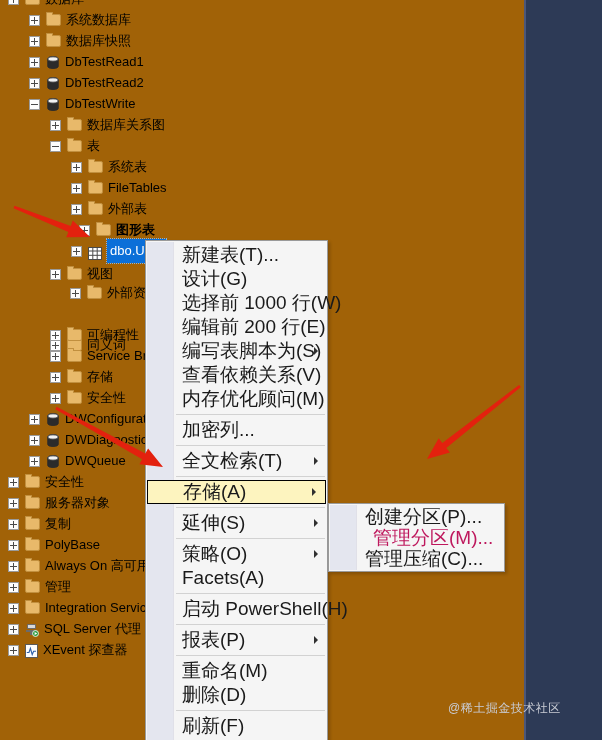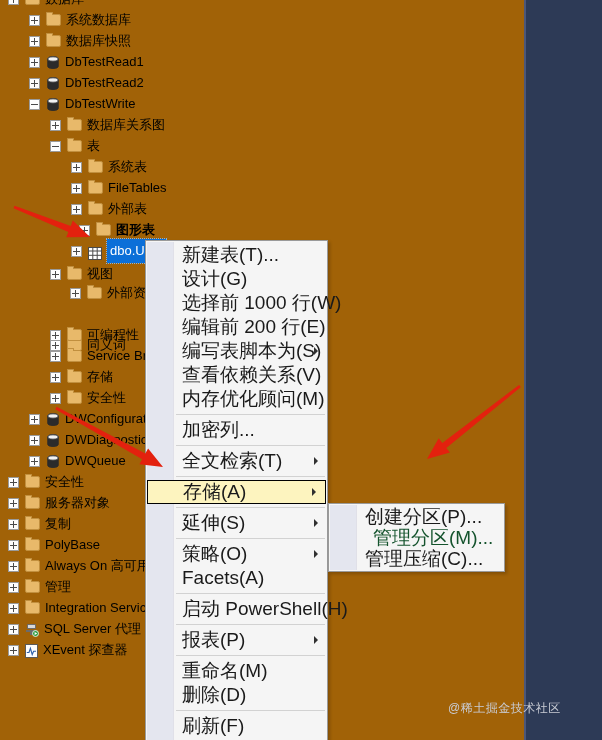--- a/index.html
+++ b/index.html
@@ -204,21 +204,21 @@
     content: "";
     position: absolute;
     left: 1px;
     top: 1px;
     bottom: 1px;
     width: 26px;
     background: #e4e6ef;
     border-right: 1px solid #e0e0e8;
   }
   #submenu .menu-item { height: 21px; line-height: 21px; }
-  .menu-item.disabled { color: #14532d; padding-left: 44px; }
+  .menu-item.disabled { color: #be185d; padding-left: 44px; }
 
   
   #arrows {
     position: absolute;
     left: 0; top: 0;
     width: 602px; height: 740px;
     pointer-events: none;
   }
 
   

